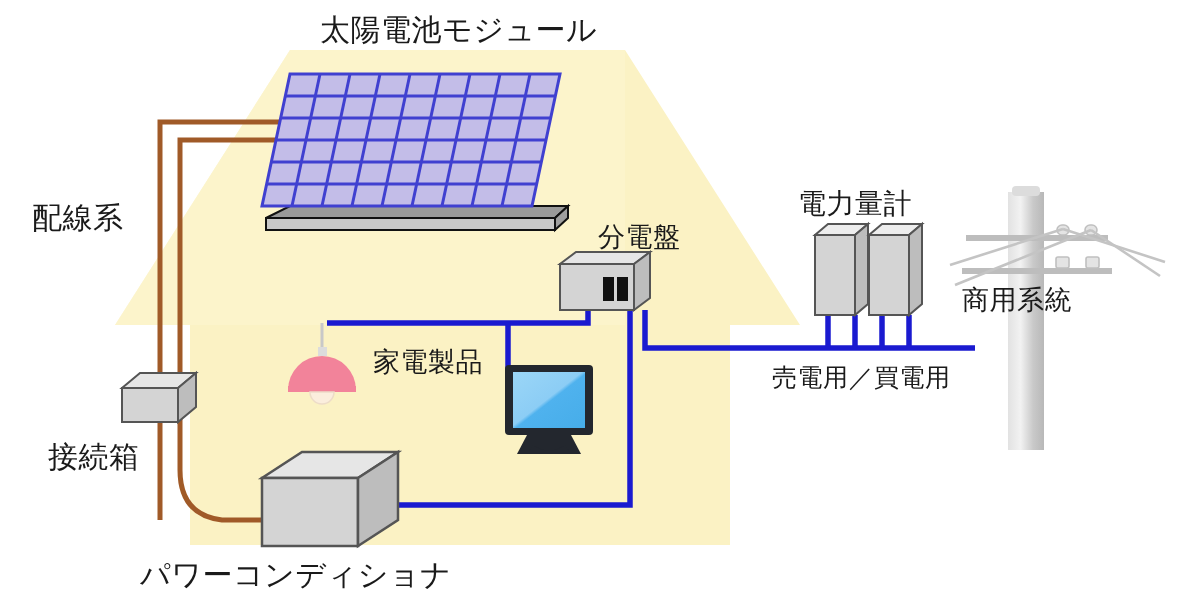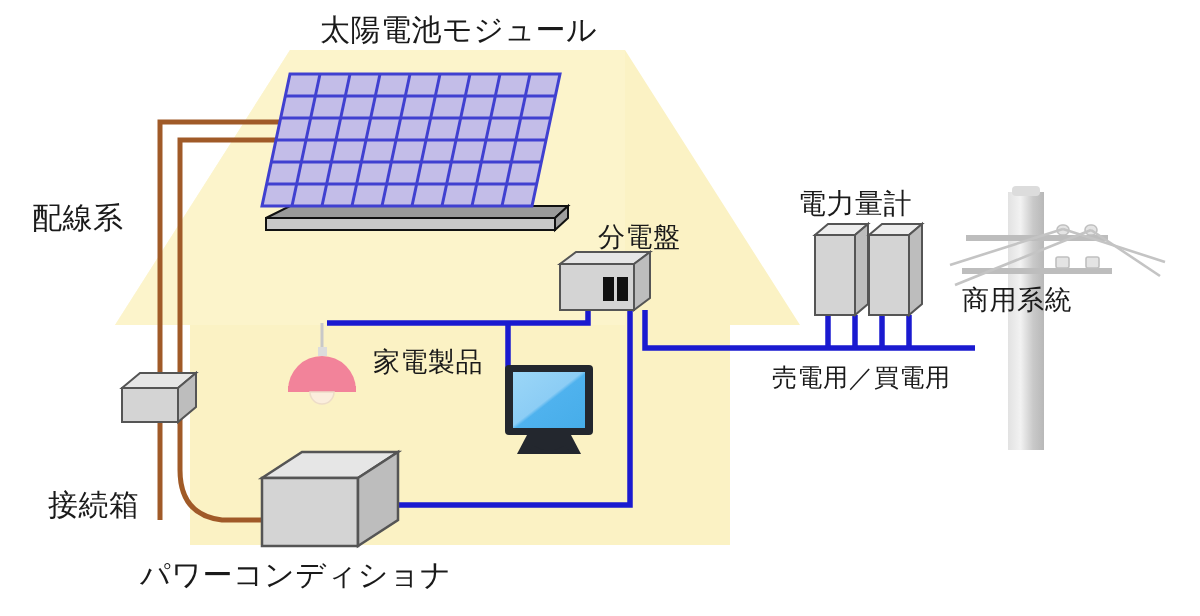--- a/index.html
+++ b/index.html
@@ -10,21 +10,21 @@
   }
   #stage{position:relative;width:1200px;height:616px;}
   #stage svg{position:absolute;left:0;top:0;}
   .lbl{
     position:absolute;color:#1a1a1a;white-space:nowrap;
     font-family:Liberation Mono, monospace;
     letter-spacing:0.5px;
   }
   #lbl-module{left:320px;top:10px;font-size:30px;}
   #lbl-wiring{left:32px;top:198px;font-size:30px;text-align:center;}
-  #lbl-junction{left:48px;top:437px;font-size:30px;margin-top:48px;}
+  #lbl-junction{left:48px;top:437px;font-size:30px;}
   #lbl-pcs{left:140px;top:555px;font-size:30px;}
   #lbl-board{left:598px;top:219px;font-size:27px;}
   #lbl-appliance{left:373px;top:344px;font-size:27px;}
   #lbl-meter{left:798px;top:185px;font-size:28px;}
   #lbl-sellbuy{left:772px;top:361px;font-size:25px;}
   #lbl-grid{left:962px;top:282px;font-size:27px;}
 </style>
 </head>
 <body>
 

